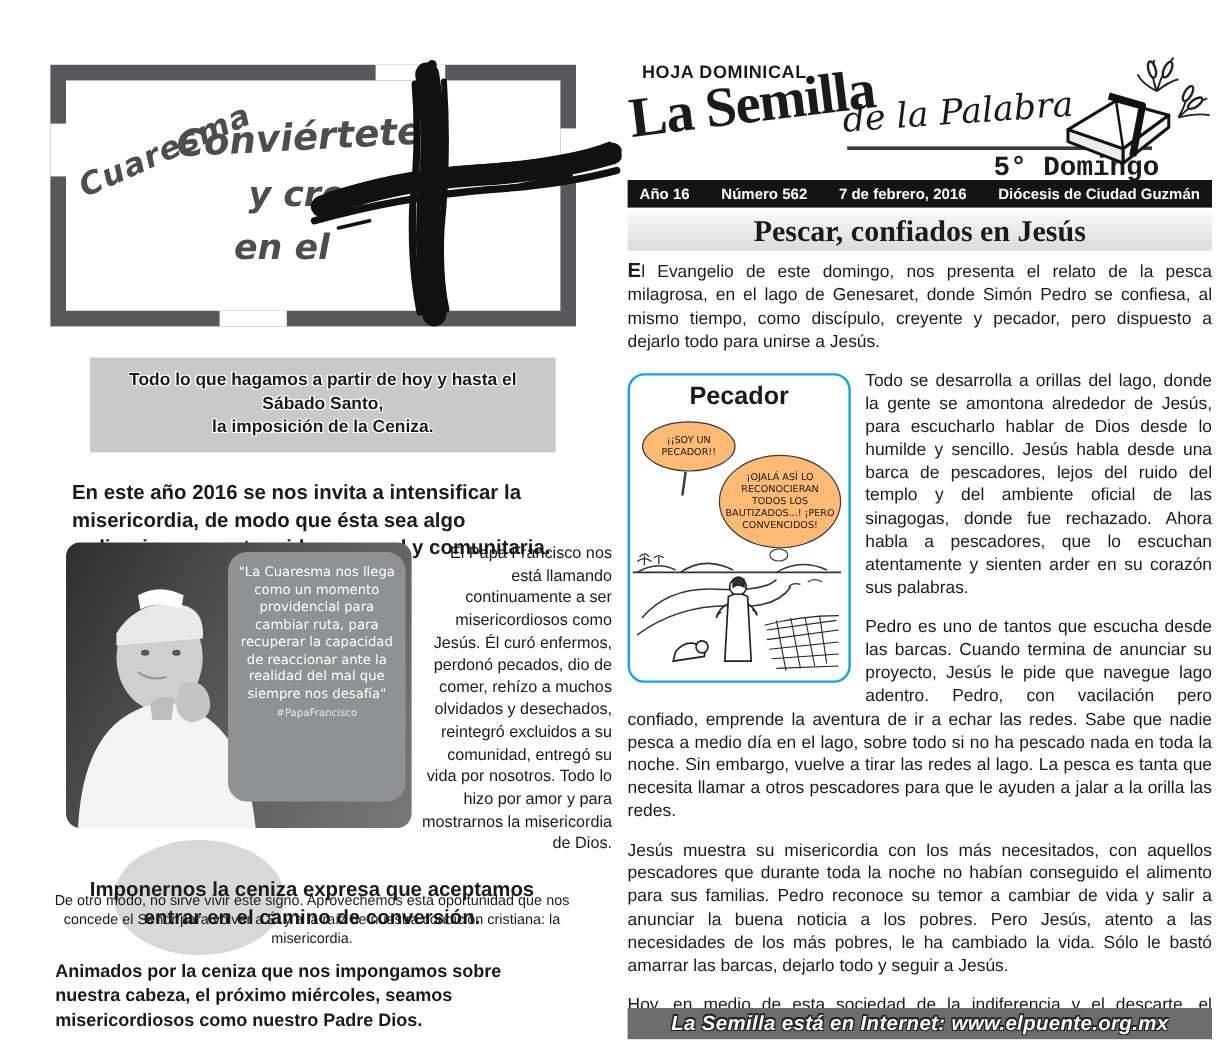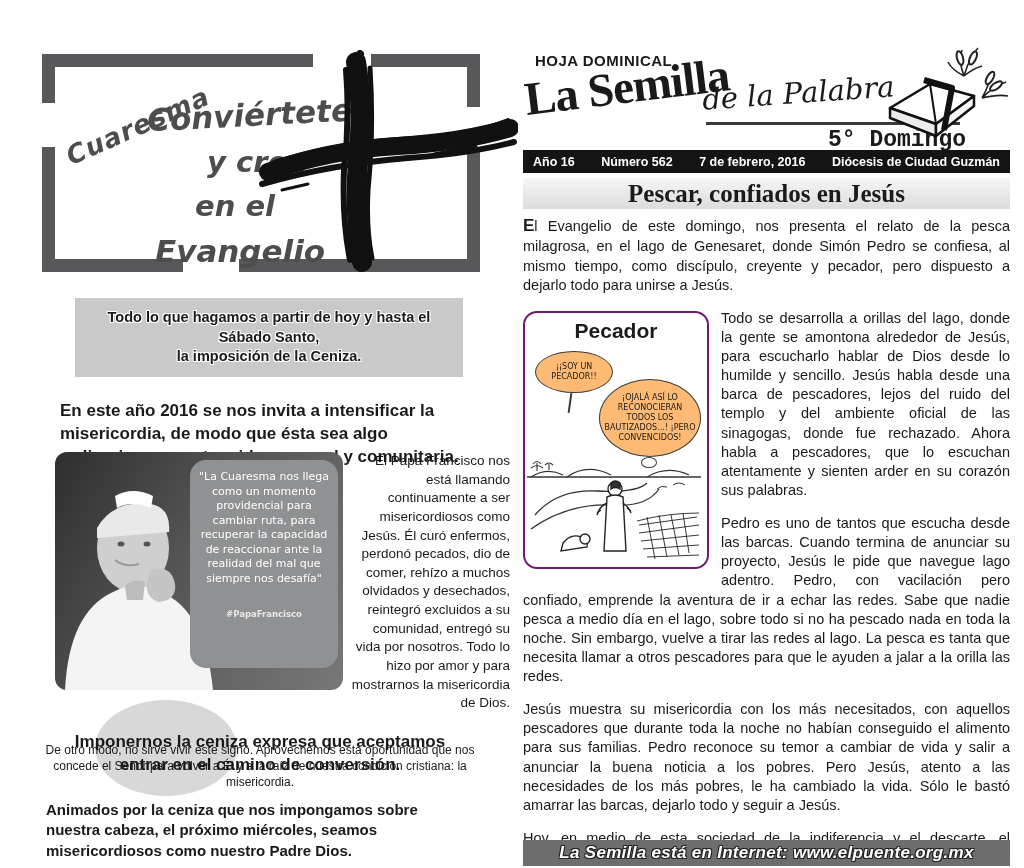--- a/index.html
+++ b/index.html
@@ -45,21 +45,21 @@
     left:55px;top:452px;width:288px;height:238px;border-radius:12px;overflow:hidden;
     background:linear-gradient(120deg,#2e2e2e 0%,#555 45%,#787878 100%);
   }
   .pope-svg{position:absolute;left:0;top:0;width:170px;height:238px;}
   .quote-panel{
     position:absolute;right:5px;top:8px;width:148px;height:208px;
     background:#8f9193;border-radius:16px;color:#fff;text-align:center;
     font-family:"DejaVu Sans",sans-serif;font-size:11px;line-height:1.32;
     padding:10px 6px;box-sizing:border-box;
   }
-  .quote-tag{display:block;margin-top:23px;font-size:8.5px;color:#e8e8e8;font-weight:bold;}
+  .quote-tag{display:block;margin-top:4px;font-size:8.5px;color:#e8e8e8;}
   .pope-par{
     left:350px;top:452px;width:160px;text-align:right;
     font-size:13.5px;line-height:1.38;
   }
 
   .soft-ellipse{left:95px;top:700px;width:142px;height:96px;background:#d8d8d8;border-radius:50%;z-index:0;}
   .btm1{left:60px;top:698px;width:400px;text-align:center;font-weight:bold;font-size:17px;line-height:1.35;z-index:1;margin-top:33px;}
   .btmreg{left:44px;top:742px;width:432px;text-align:center;font-size:12px;line-height:1.35;z-index:1;}
   .btm2{left:46px;top:800px;width:428px;font-weight:bold;font-size:15px;line-height:1.35;z-index:1;}
 
@@ -90,21 +90,21 @@
     background:linear-gradient(#f6f6f6,#dcdcdc);
     display:flex;align-items:center;justify-content:center;
     font-family:"Liberation Serif",serif;font-weight:bold;font-size:25px;
   }
 
   .article{left:523px;top:215px;width:487px;font-size:14.5px;line-height:1.32;text-align:justify;}
   .article p{margin:0 0 14px;}
   .dropcap{font-weight:bold;font-size:17px;}
 
   .cartoon{
-    float:left;width:182px;height:254px;border:2px solid #701a75;border-radius:14px;
+    float:left;width:182px;height:254px;border:2px solid #0ea5e9;border-radius:14px;
     margin:2px 12px 6px 0;position:relative;background:#fff;text-align:left;
   }
   .c-title{text-align:center;font-weight:bold;font-size:21px;margin-top:4px;}
   .bubble{
     position:absolute;border:1.5px solid #3a3a3a;border-radius:50%;
     display:flex;align-items:center;justify-content:center;text-align:center;
     font-family:"DejaVu Sans",sans-serif;font-size:8px;line-height:1.25;
     text-transform:uppercase;padding:3px;box-sizing:border-box;background:#fdba74;
   }
   .bubble1{left:10px;top:38px;width:78px;height:42px;}
@@ -125,21 +125,20 @@
 
 <div class="abs banner-frame">
   <div class="gap gap-top"></div>
   <div class="gap gap-left"></div>
   <div class="gap gap-bottom"></div>
   <div class="gap gap-right"></div>
   <div class="abs hand cuaresma">Cuaresma</div>
   <div class="abs hand hw1">Conviértete</div>
   <div class="abs hand hw2">y cree</div>
   <div class="abs hand hw3">en el</div>
-  <div class="abs hand hw4">Evangelio</div>
 </div>
 
 <svg class="abs cross-svg" viewBox="0 0 280 225">
   <g stroke="#111" fill="none" stroke-linecap="round">
     <path d="M118 12 Q126 60 120 110 Q116 165 124 212" stroke-width="20"></path>
     <path d="M108 20 Q112 70 106 120 Q104 170 112 210" stroke-width="6"></path>
     <path d="M132 18 Q136 80 130 140 Q128 180 134 208" stroke-width="5"></path>
     <path d="M30 122 Q90 100 160 96 Q225 92 272 78" stroke-width="18"></path>
     <path d="M24 134 Q95 114 170 108 Q230 104 276 92" stroke-width="6"></path>
     <path d="M36 112 Q100 92 175 88 Q235 84 270 70" stroke-width="4"></path>

